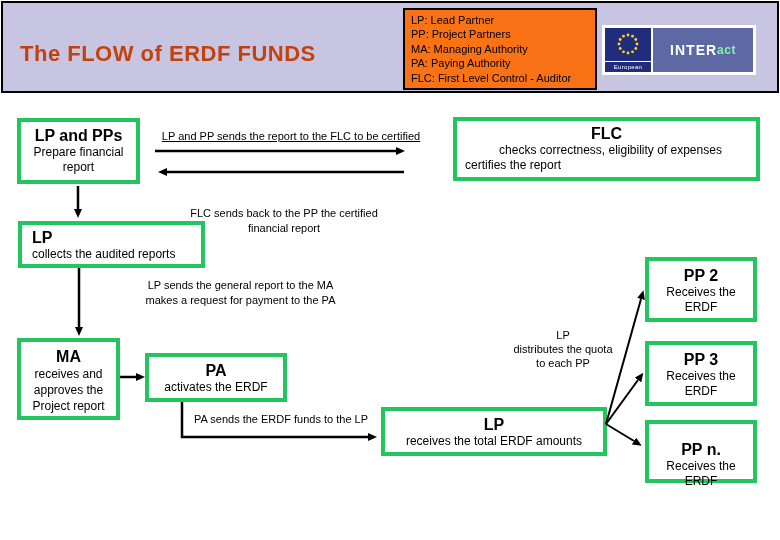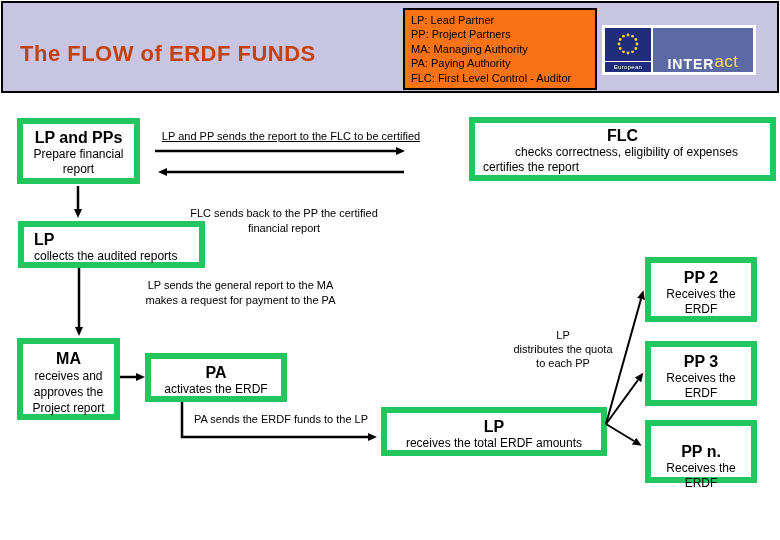--- a/index.html
+++ b/index.html
@@ -31,27 +31,27 @@
   }
   .logo .flagcol{width:46px;display:flex;flex-direction:column;}
   .logo .flag{height:33px;background:#202d7d;position:relative;}
   .logo .eucap{
     height:10px;margin-top:1px;background:#202d7d;color:#fff;
     font-size:6px;line-height:10px;text-align:center;letter-spacing:0.3px;
     overflow:hidden;
   }
   .logo .brand{
     flex:1;margin-left:2px;background:#5d69a5;display:flex;
-    align-items:flex-end;justify-content:center;white-space:nowrap;
+    align-items:center;justify-content:center;white-space:nowrap;
   }
   .logo .brand .inter{color:#fff;font-weight:bold;font-size:14px;letter-spacing:1px;}
-  .logo .brand .act{color:#fde047;font-weight:normal;font-size:17px;letter-spacing:0.5px;}
+  .logo .brand .act{color:#86efac;font-weight:bold;font-size:12px;letter-spacing:0.5px;}
   
   .fbox{
-    position:absolute;background:#fff;border:6px solid #22c55e;
+    position:absolute;background:#fff;border:4px solid #22c55e;
     box-sizing:border-box;text-align:center;
   }
   .fbox .bt{font-weight:bold;font-size:16px;line-height:19px;}
   .fbox .bb{font-size:12px;line-height:15px;}
   .fbox.leftal{text-align:left;}
   
   .flabel{
     position:absolute;font-size:11px;line-height:14.5px;text-align:center;
     white-space:nowrap;
   }
@@ -99,21 +99,21 @@
       <span class="inter">INTER</span>
         <span class="act">act</span>
     </div>
   </div>
 
   <div class="fbox" style="left:17px;top:118px;width:123px;height:66px;padding-top:4px;">
     <div class="bt">LP and PPs</div>
     <div class="bb">Prepare financial report</div>
   </div>
 
-  <div class="fbox" style="left:469px;top:117px;width:307px;height:64px;padding-top:3px;">
+  <div class="fbox" style="left:453px;top:117px;width:307px;height:64px;padding-top:3px;">
     <div class="bt">FLC</div>
     <div class="bb" style="text-align:center;padding-left:8px;">checks correctness, eligibility of expenses</div>
     <div class="bb" style="text-align:left;padding-left:8px;">certifies the report</div>
   </div>
 
   <div class="fbox leftal" style="left:18px;top:221px;width:187px;height:47px;padding:3px 0 0 10px;">
     <div class="bt">LP</div>
     <div class="bb">collects the audited reports</div>
   </div>
 

